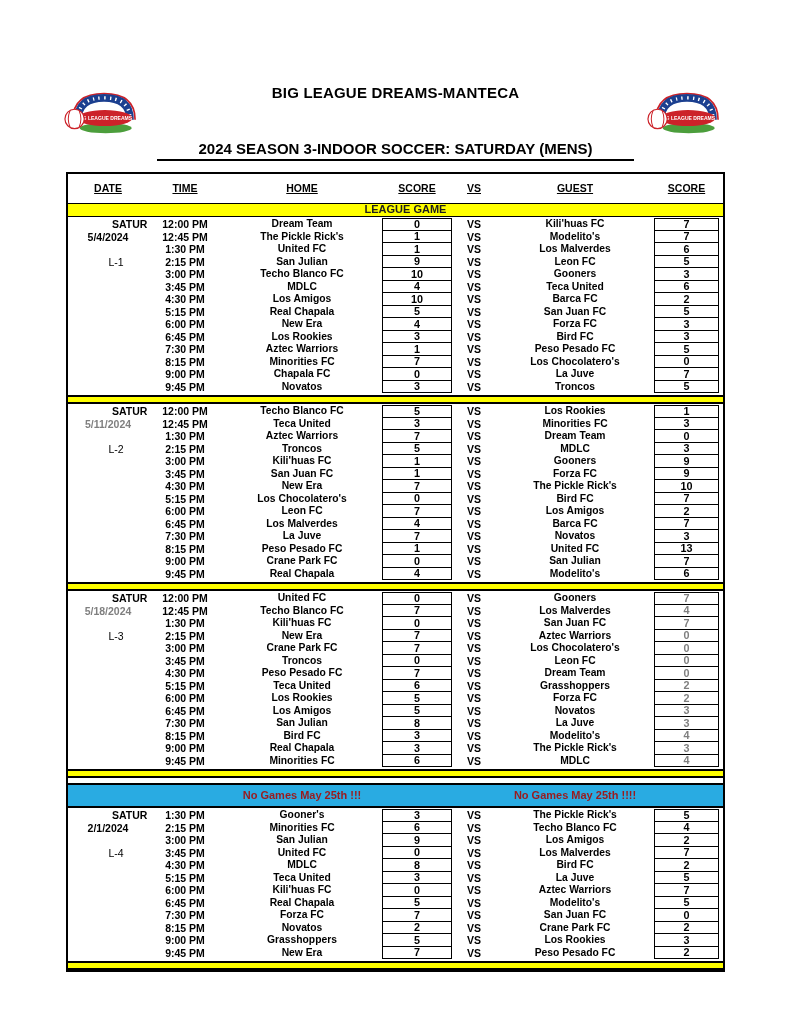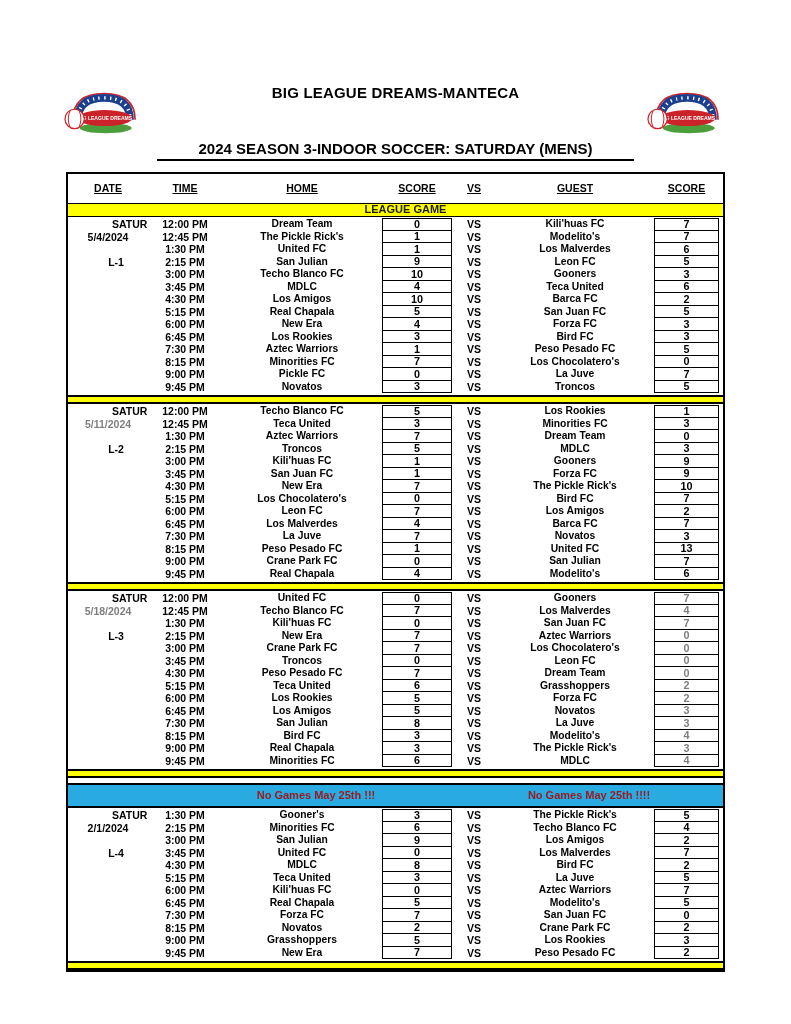--- a/index.html
+++ b/index.html
@@ -48,21 +48,21 @@
   .bar.blue .grid-row{height:100%;}
   .no-games{
     font-size:11px;font-weight:bold;color:var(--maroon);text-align:center;line-height:21px;
   }
   .week{padding:1px 0 2px;}
   .row{height:12.5px;}
   .cell{font-size:10.5px;text-align:center;line-height:12.5px;overflow:hidden;white-space:nowrap;}
   .cell.day{font-weight:bold;font-size:10.5px;padding-left:44px;}
   .cell.date{font-weight:bold;}
   .cell.date.muted{color:var(--muted);}
-  .cell.wlabel{font-weight:bold;margin-left:16px;}
+  .cell.wlabel{font-weight:normal;margin-left:16px;}
   .cell.time{font-weight:bold;}
   .cell.team{font-weight:bold;font-size:10.3px;}
   .cell.vs{font-weight:bold;}
   .cell.score{
     font-weight:bold;font-size:10.8px;
     border:1.5px solid #000;box-sizing:border-box;height:12.5px;line-height:10.5px;
     align-self:stretch;display:flex;align-items:center;justify-content:center;
   }
   .row:not(:first-child) .cell.score{border-top:none;}
   .cell.score.muted{color:var(--muted);}
@@ -219,21 +219,21 @@
         <div class="cell time">8:15 PM</div>
         <div class="cell team">Minorities FC</div>
         <div class="cell score">7</div>
         <div class="cell vs">VS</div>
         <div class="cell team">Los Chocolatero's</div>
         <div class="cell score">0</div>
       </div>
       <div class="grid-row row">
         <div class="cell datecol"></div>
         <div class="cell time">9:00 PM</div>
-        <div class="cell team">Pickle FC</div>
+        <div class="cell team">Chapala FC</div>
         <div class="cell score">0</div>
         <div class="cell vs">VS</div>
         <div class="cell team">La Juve</div>
         <div class="cell score">7</div>
       </div>
       <div class="grid-row row">
         <div class="cell datecol"></div>
         <div class="cell time">9:45 PM</div>
         <div class="cell team">Novatos</div>
         <div class="cell score">3</div>
@@ -496,21 +496,21 @@
         <div class="cell team">Minorities FC</div>
         <div class="cell score">6</div>
         <div class="cell vs">VS</div>
         <div class="cell team">MDLC</div>
         <div class="cell score muted">4</div>
       </div>
     </div>
   <div class="bar sep"></div>
   <div class="gap"></div>
   <div class="bar blue">
-    <div class="grid-row" style="height:100%;margin-left:14px;">
+    <div class="grid-row" style="height:100%;">
       <div></div>
         <div></div>
       <div class="no-games">No Games May 25th !!!</div>
       <div></div>
         <div></div>
       <div class="no-games">No Games May 25th !!!!</div>
       <div></div>
     </div>
   </div>
   <div class="week week-slot">

